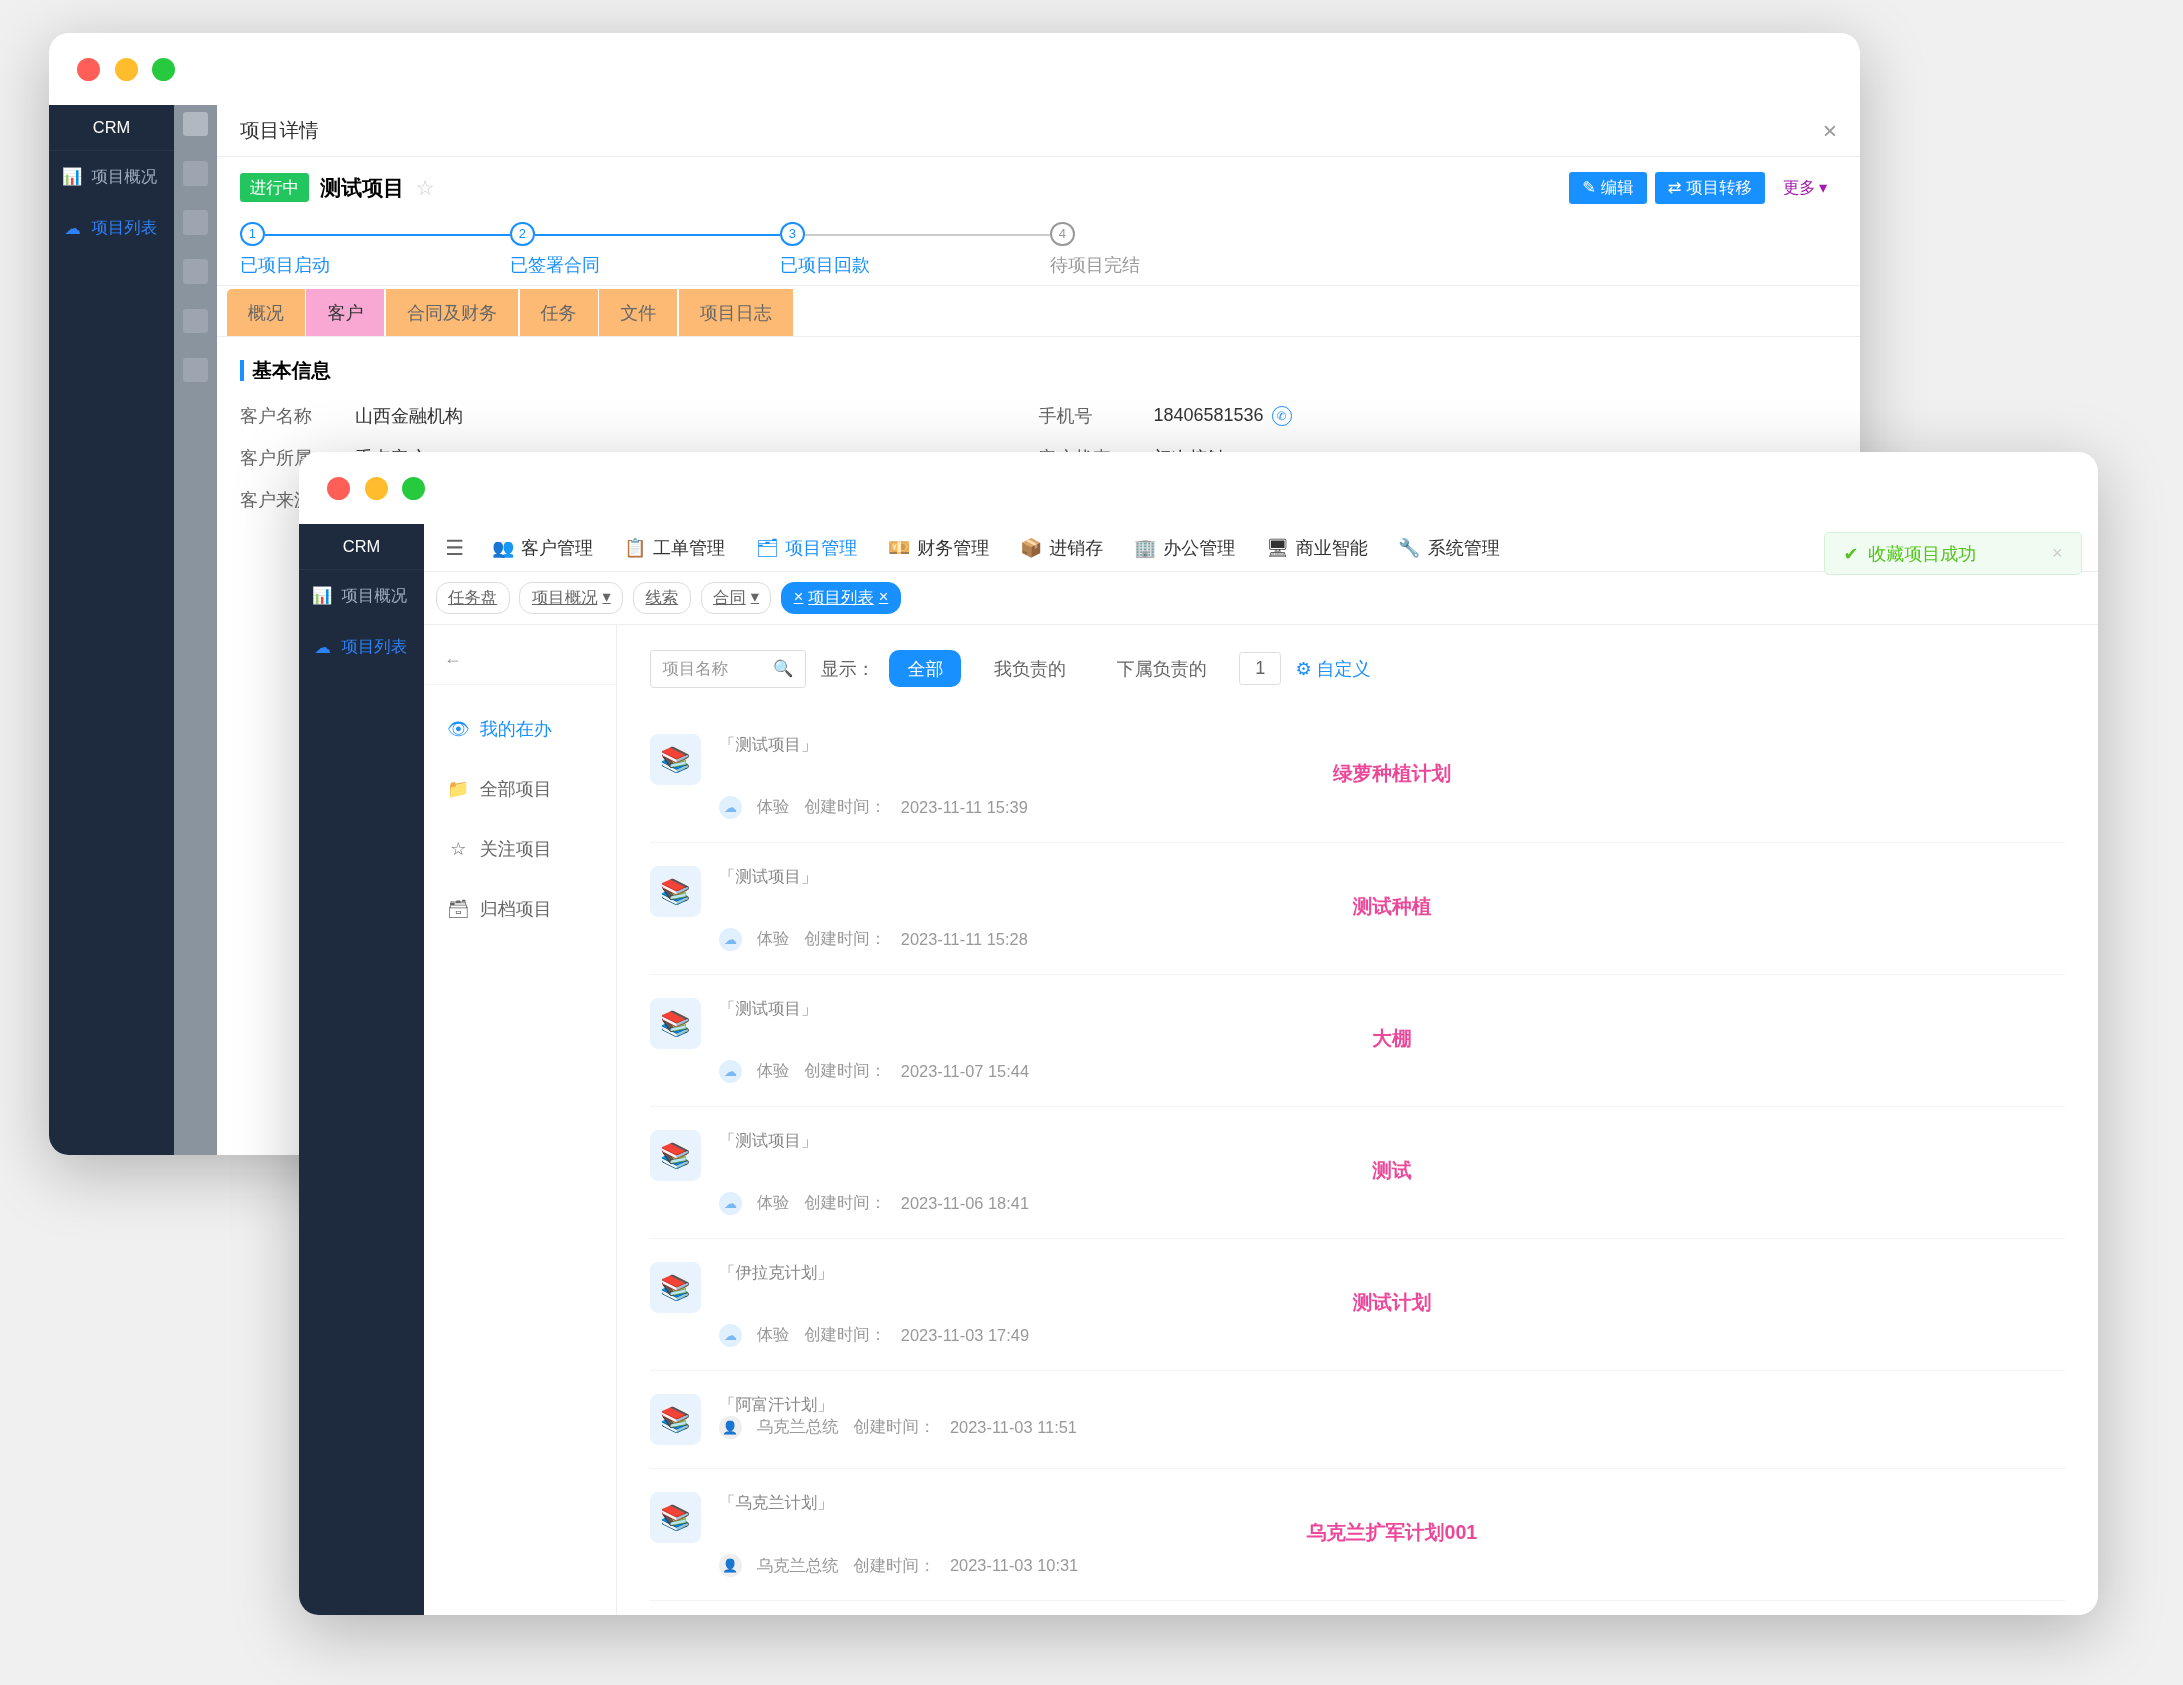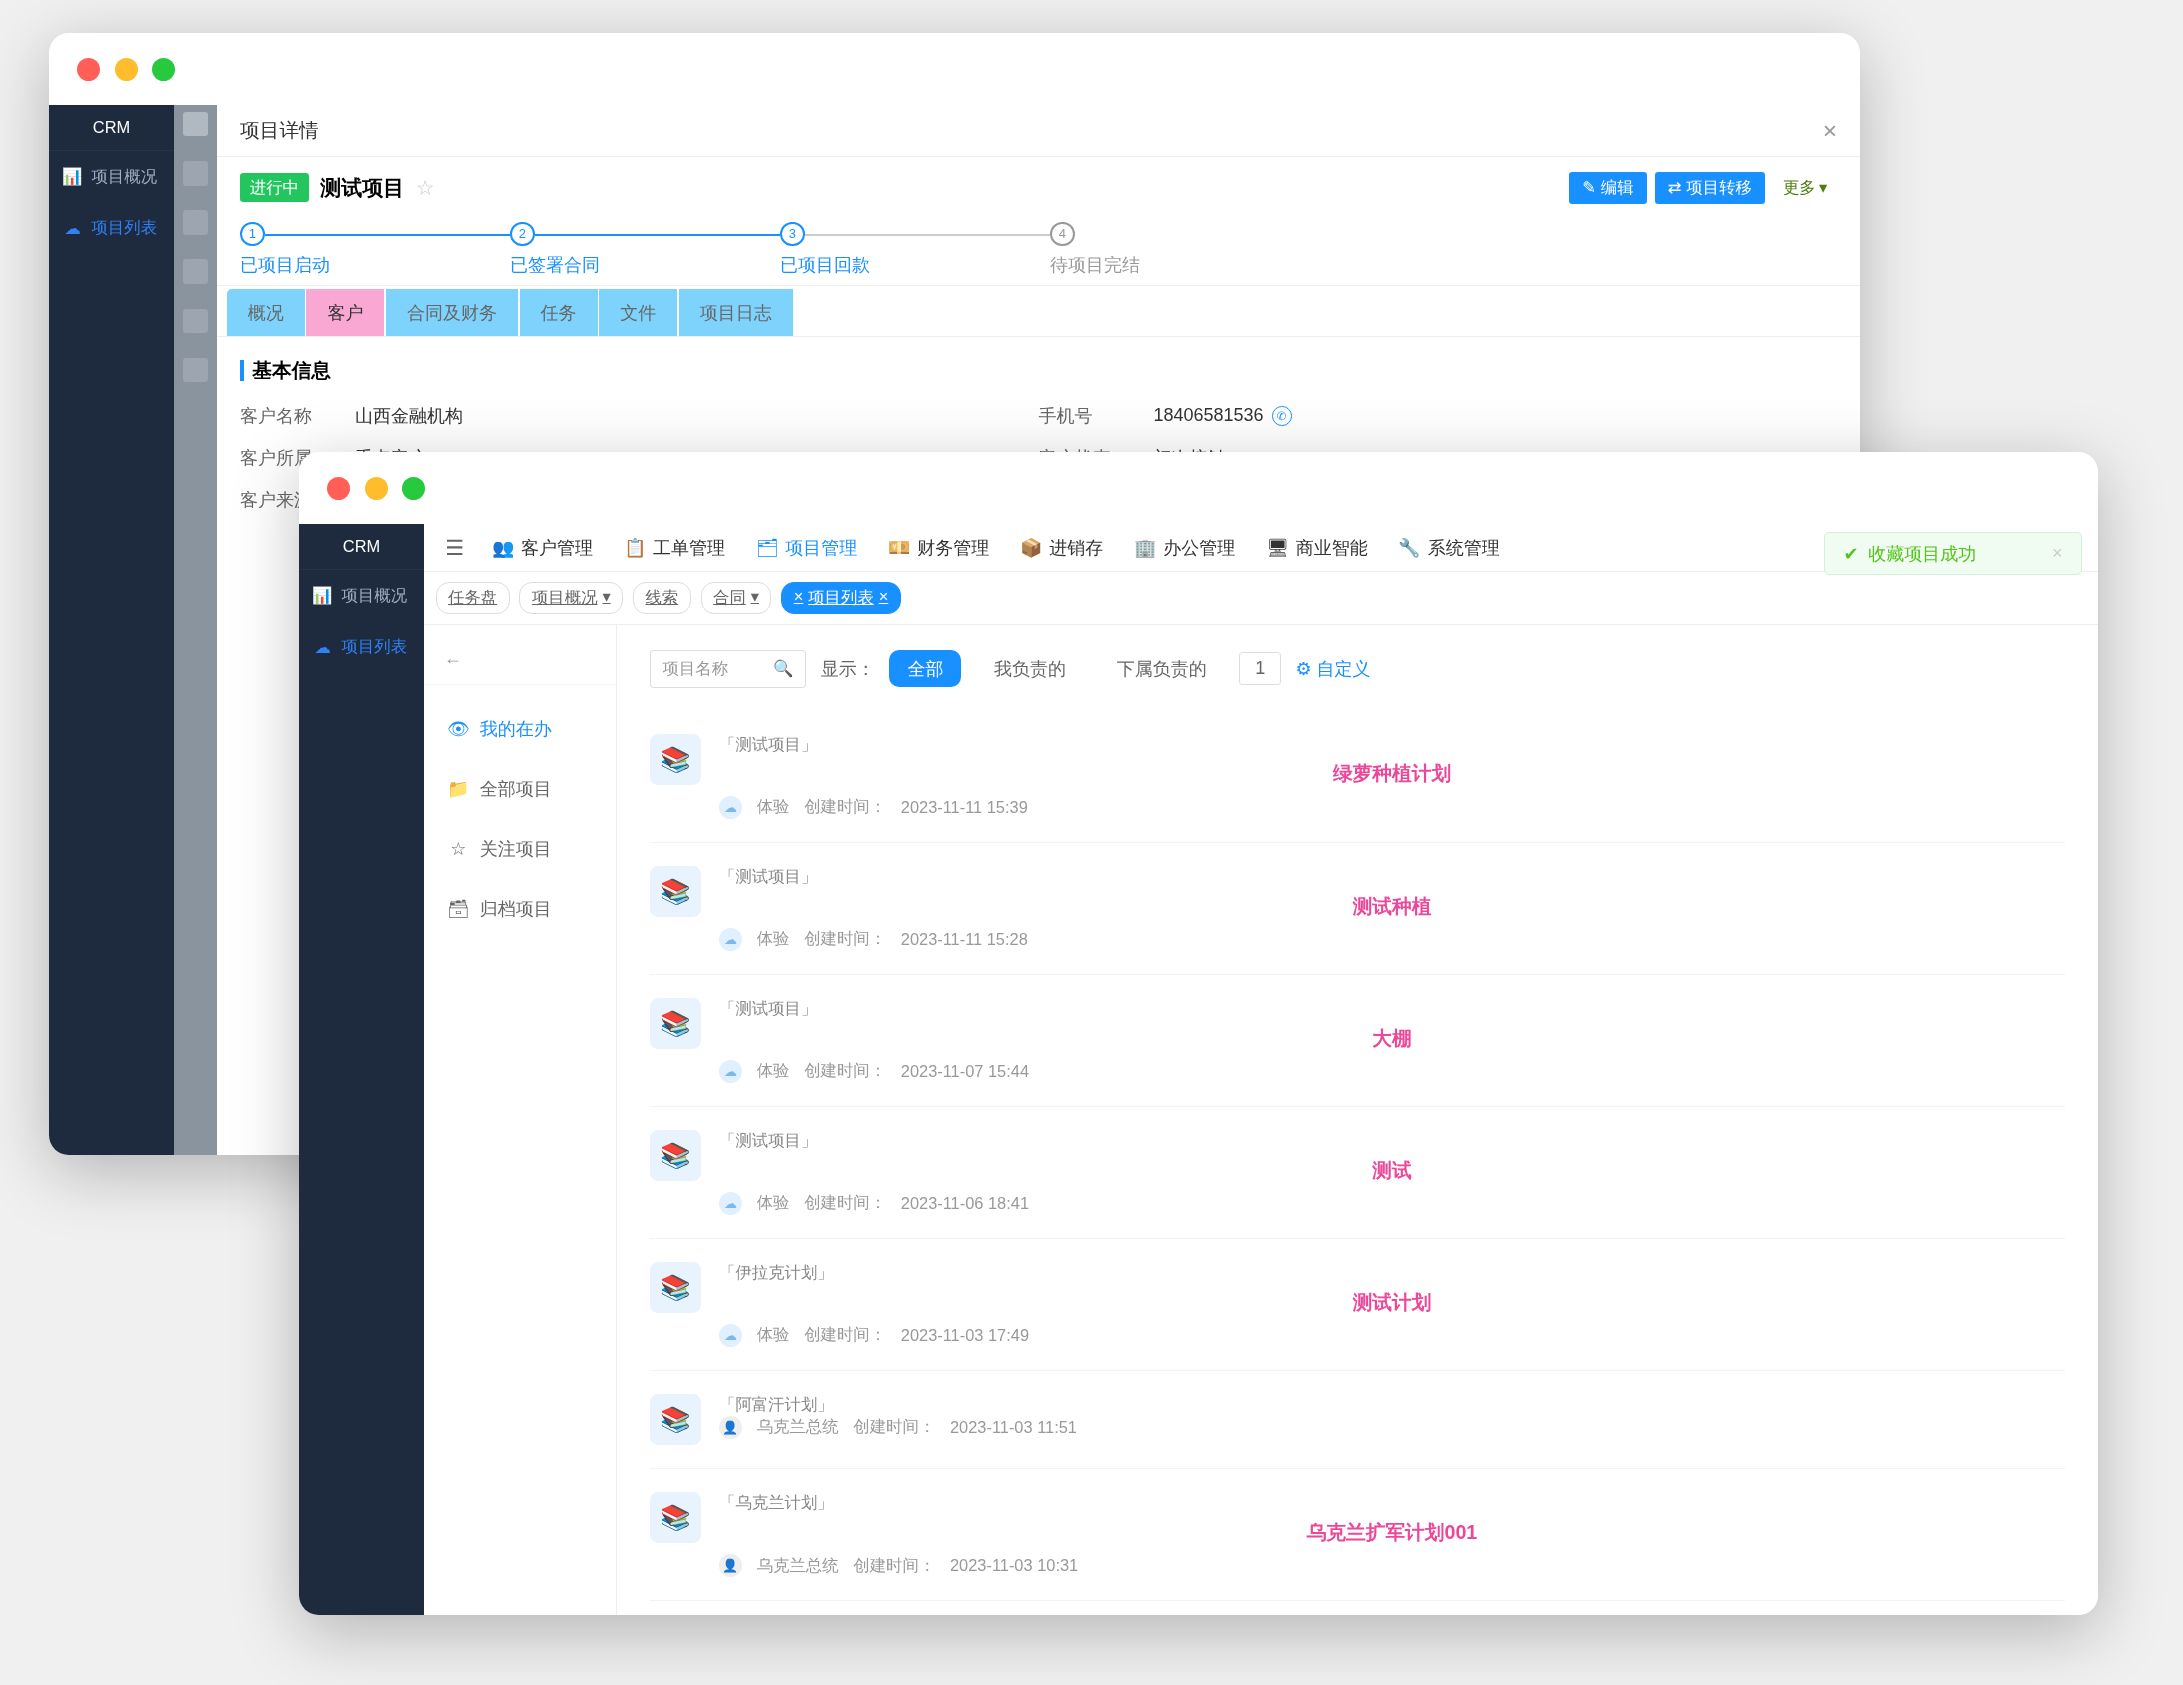--- a/index.html
+++ b/index.html
@@ -32,34 +32,34 @@
 .header1 .close { font-size: 24.6px; color: #999; cursor: pointer; }
 
 .detail-top { padding: 14.7px 23px 8.2px; border-bottom: 0.8px solid #eee; }
 .detail-row1 { display: flex; align-items: center; justify-content: space-between; }
 .detail-row1 .left { display: flex; align-items: center; gap: 11.5px; }
 .badge-green { background: #22c55e; color: #fff; font-size: 16.4px; padding: 3.3px 9.8px; border-radius: 3.3px; }
 .proj-title { font-size: 21px; font-weight: 600; }
 .star { color: #ccc; font-size: 21px; }
 .btns { display: flex; align-items: center; gap: 8.2px; }
 .btn-blue { background: #1890ff; color: #fff; font-size: 16.4px; padding: 4.9px 13px; border-radius: 3.3px; cursor: pointer; display: inline-flex; align-items: center; gap: 4.9px; }
-.more-btn { font-size: 16.4px; color: #4d7c0f; padding: 4.9px 9.8px; display: inline-flex; align-items: center; gap: 3.3px; }
+.more-btn { font-size: 16.4px; color: #a21caf; padding: 4.9px 9.8px; display: inline-flex; align-items: center; gap: 3.3px; }
 
 .steps { display: flex; gap: 0; margin-top: 18px; }
 .step { display: flex; flex-direction: column; align-items: flex-start; font-size: 18px; color: #1890ff; position: relative; width: 270px; }
 .step.inactive { color: #999; }
 .step-circle { width: 24.6px; height: 24.6px; border: 2.5px solid #1890ff; border-radius: 50%; display: flex; align-items: center; justify-content: center; font-size: 13px; color: #1890ff; background: #fff; position: relative; z-index: 2; }
 .step.inactive .step-circle { border-color: #999; color: #999; }
 .step-label { margin-top: 6.6px; }
 .step-line { position: absolute; top: 12.3px; left: 24.6px; right: 0; height: 1.6px; background: #1890ff; z-index: 1; }
 .step:last-child .step-line { display: none; }
 .step:nth-child(3) .step-line { background: #ccc; }
 
 .tabs1 { display: flex; gap: 1.6px; border-bottom: 0.8px solid #eee; padding: 0 9.8px; margin-top: 3.3px; }
-.tab1 { padding: 11.5px 21px; font-size: 18px; color: #666; cursor: pointer; background: #7dd3fc; }
+.tab1 { padding: 11.5px 21px; font-size: 18px; color: #666; cursor: pointer; background: #fdba74; }
 .tab1.active { background: #f9a8d4; color: #333; }
 .tab1.first { border-top-left-radius: 4.9px; }
 
 .info-section { padding: 19.7px 23px; font-size: 18px; }
 .info-head { display: flex; align-items: center; gap: 8.2px; font-weight: 600; margin-bottom: 19.7px; font-size: 19.7px; }
 .info-head .bar { width: 4.1px; height: 21px; background: #1890ff; }
 .info-grid { display: grid; grid-template-columns: 1fr 1fr; row-gap: 18px; }
 .info-item { display: flex; }
 .info-label { width: 115px; color: #666; }
 .info-value { color: #333; display: flex; align-items: center; gap: 8.2px; }

